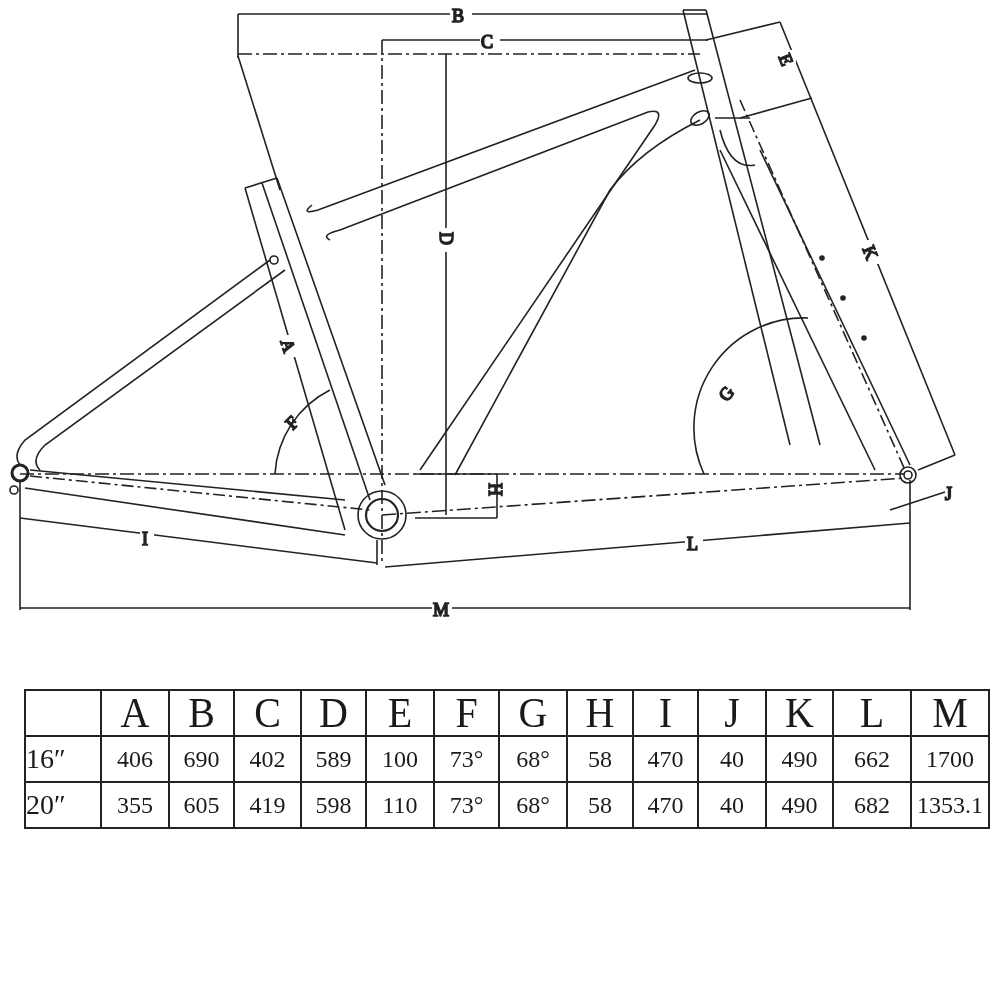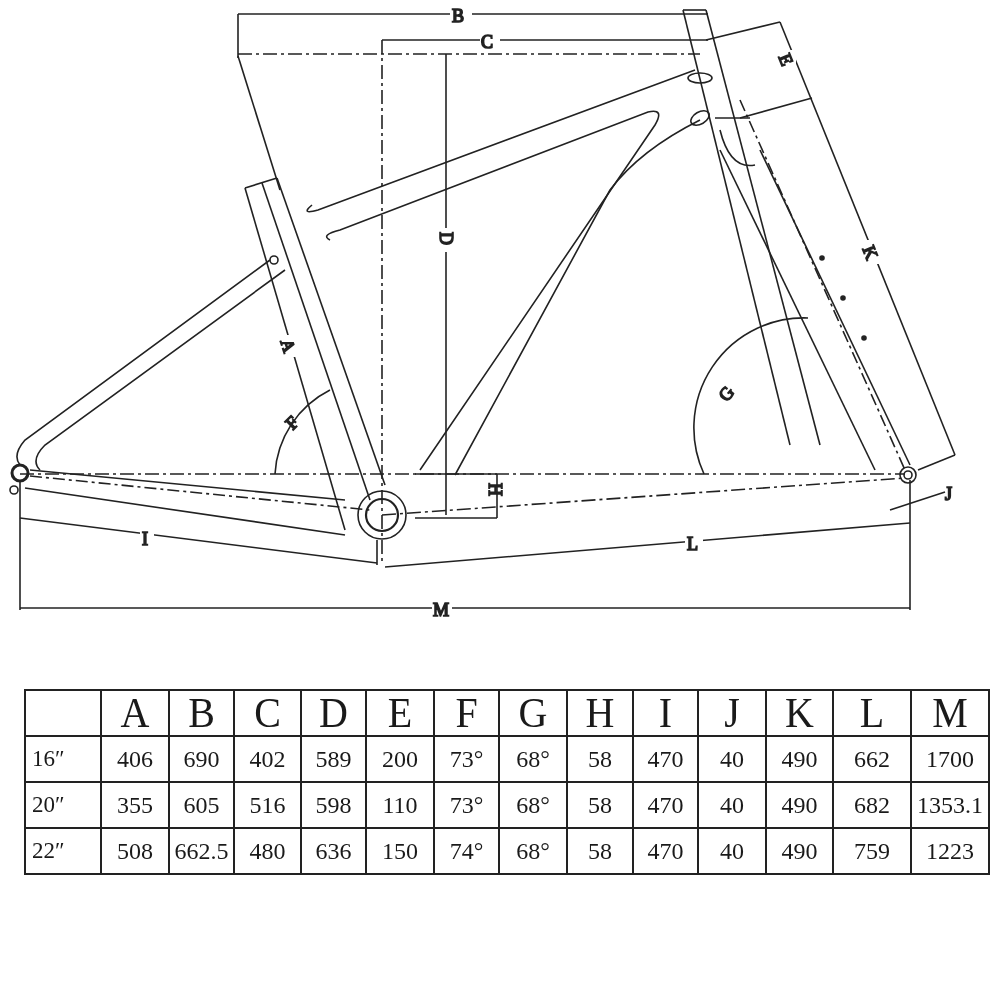--- a/index.html
+++ b/index.html
@@ -4,21 +4,21 @@
 <style>
   html, body { margin:0; padding:0; background:#ffffff; }
   body { width:1000px; height:1000px; position:relative; overflow:hidden; font-family:"DejaVu Serif", serif; }
   #drawing { position:absolute; left:0; top:0; width:1000px; height:650px; }
   #drawing svg { display:block; }
   .dim-label { font-family:"Liberation Serif", serif; font-size:18px; fill:#222; }
   #geo-table { position:absolute; left:24px; top:689px; border-collapse:collapse; table-layout:fixed; }
   #geo-table td, #geo-table th { border:2px solid #222; padding:0; text-align:center; vertical-align:middle; color:#1a1a1a; font-weight:normal; }
   #geo-table th { height:44px; font-family:"Liberation Serif", serif; font-size:40px; line-height:44px; transform:scaleY(1.05); }
   #geo-table td { height:44px; font-family:"Liberation Serif", serif; font-size:24px; }
-  #geo-table td.size { font-size:23px; text-align:left; padding-left:6px; }
+  #geo-table td.size { font-size:28px; text-align:left; }
 </style>
 </head>
 <body>
 
 <div id="drawing">
 <svg width="1000" height="650" viewBox="0 0 1000 650" xmlns="http://www.w3.org/2000/svg" fill="none" stroke="#222" stroke-width="1.6">
 
   <g>
     <line x1="238" y1="14" x2="708" y2="14"></line>
     <line x1="238" y1="14" x2="238" y2="58"></line>
@@ -186,56 +186,40 @@
     <th>K</th>
     <th>L</th>
     <th>M</th>
   </tr>
   <tr>
     <td class="size">16″</td>
     <td>406</td>
     <td>690</td>
     <td>402</td>
     <td>589</td>
-    <td>200</td>
+    <td>100</td>
     <td>73°</td>
     <td>68°</td>
     <td>58</td>
     <td>470</td>
     <td>40</td>
     <td>490</td>
     <td>662</td>
     <td>1700</td>
   </tr>
   <tr>
     <td class="size">20″</td>
     <td>355</td>
     <td>605</td>
-    <td>516</td>
+    <td>419</td>
     <td>598</td>
     <td>110</td>
     <td>73°</td>
     <td>68°</td>
     <td>58</td>
     <td>470</td>
     <td>40</td>
     <td>490</td>
     <td>682</td>
     <td>1353.1</td>
   </tr>
-  <tr>
-    <td class="size">22″</td>
-    <td>508</td>
-    <td>662.5</td>
-    <td>480</td>
-    <td>636</td>
-    <td>150</td>
-    <td>74°</td>
-    <td>68°</td>
-    <td>58</td>
-    <td>470</td>
-    <td>40</td>
-    <td>490</td>
-    <td>759</td>
-    <td>1223</td>
-  </tr>
 </tbody>
   </table>
 
 </body></html>

